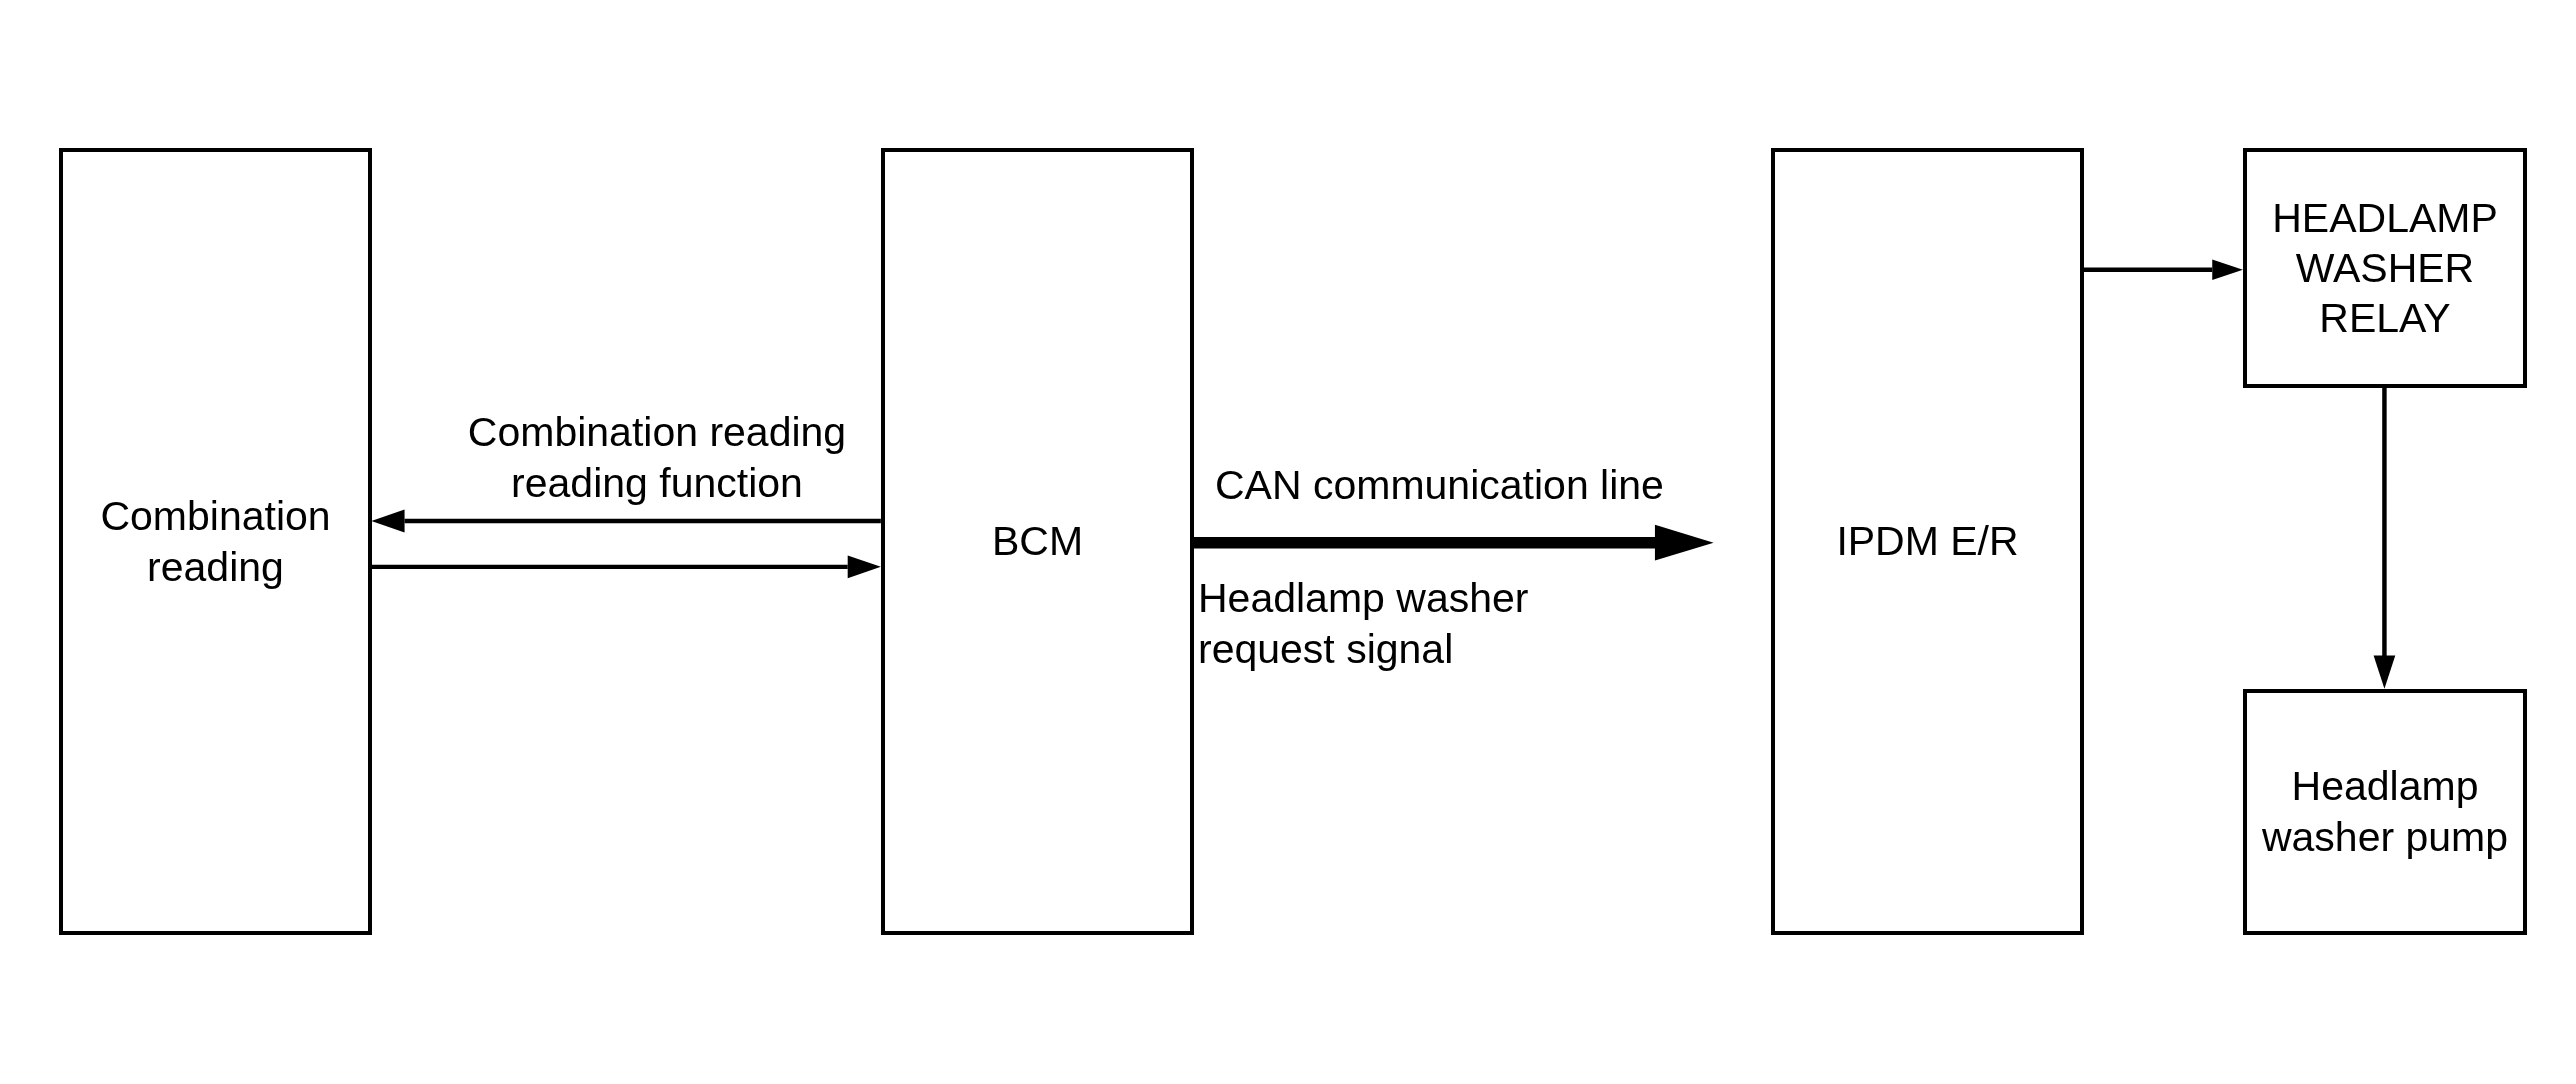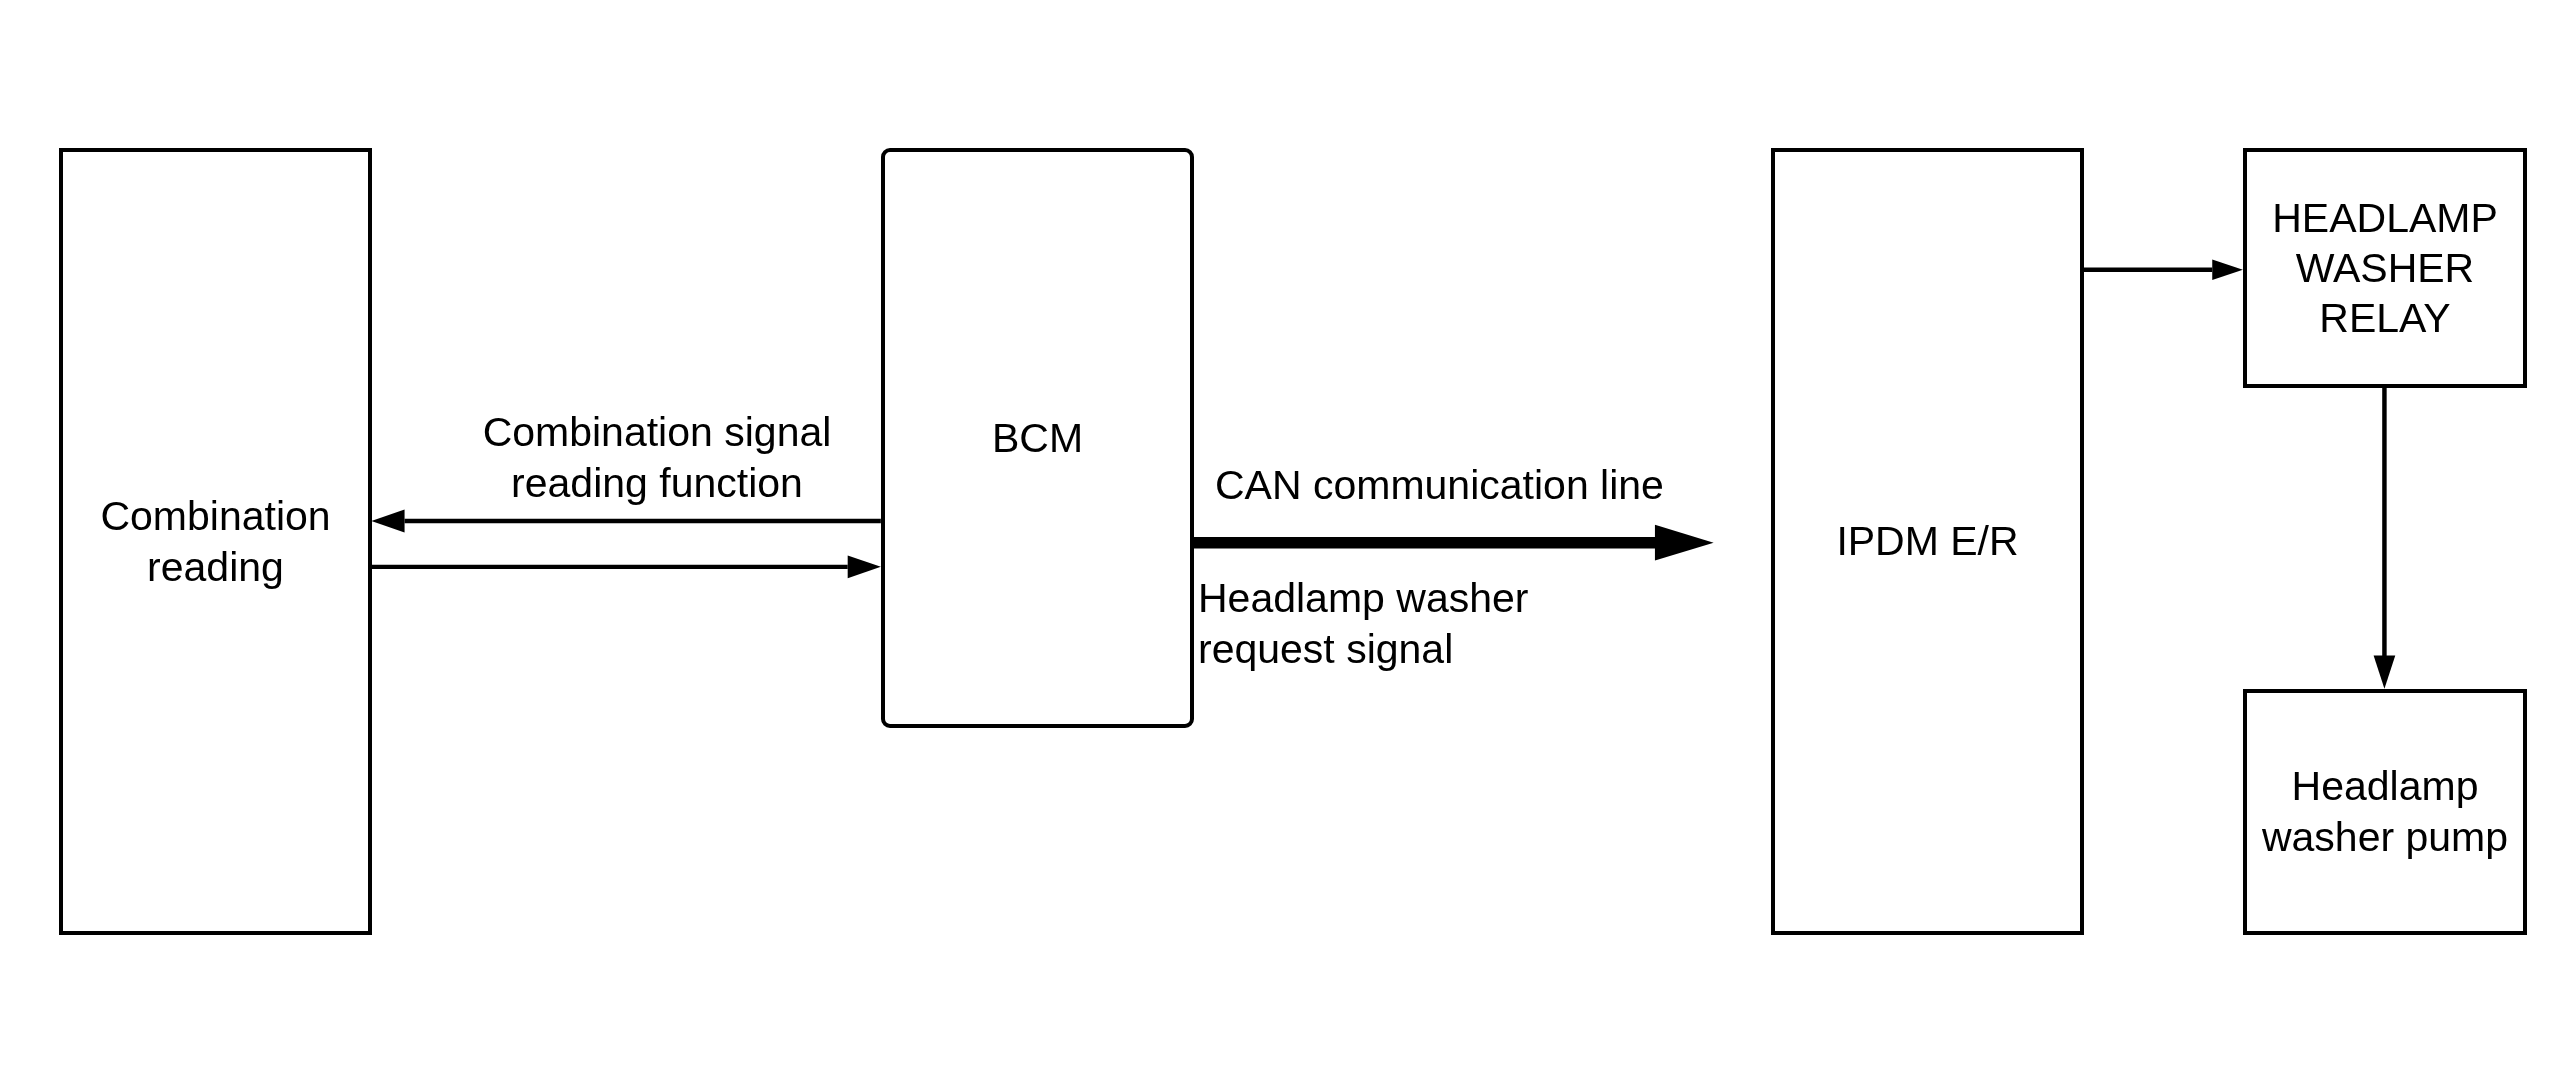--- a/index.html
+++ b/index.html
@@ -24,21 +24,21 @@
     display: flex;
     flex-direction: column;
     align-items: center;
     justify-content: center;
     text-align: left;
     font-size: 41px;
     line-height: 51px;
     z-index: 2;
   }
   .box-combination { left: 59px;   top: 148px;  width: 313px; height: 787px; }
-  .box-bcm         { left: 881px; top: 148px;  width: 313px; height: 580px; border-radius: 9px; }
+  .box-bcm         { left: 881px; top: 148px;  width: 313px; height: 787px; }
   .box-ipdm        { left: 1771px; top: 148px;  width: 313px; height: 787px; }
   .box-relay       { left: 2243px; top: 148px;  width: 284px; height: 240px;  line-height: 50px; }
   .box-pump        { left: 2243px; top: 689px; width: 284px; height: 246px;  }
 
   .edge-label {
     position: absolute;
     font-size: 41px;
     line-height: 51px;
     white-space: nowrap;
     z-index: 3;
@@ -113,21 +113,21 @@
     <div>WASHER</div>
     <div>RELAY</div>
   </div>
 
   <div class="box box-pump">
     <div>Headlamp</div>
     <div>washer pump</div>
   </div>
 
   <div class="edge-label label-reading">
-    <div>Combination signal</div>
+    <div>Combination reading</div>
     <div>reading function</div>
   </div>
 
   <div class="edge-label label-can">
     <div>CAN communication line</div>
   </div>
 
   <div class="edge-label label-request">
     <div>Headlamp washer</div>
     <div>request signal</div>

